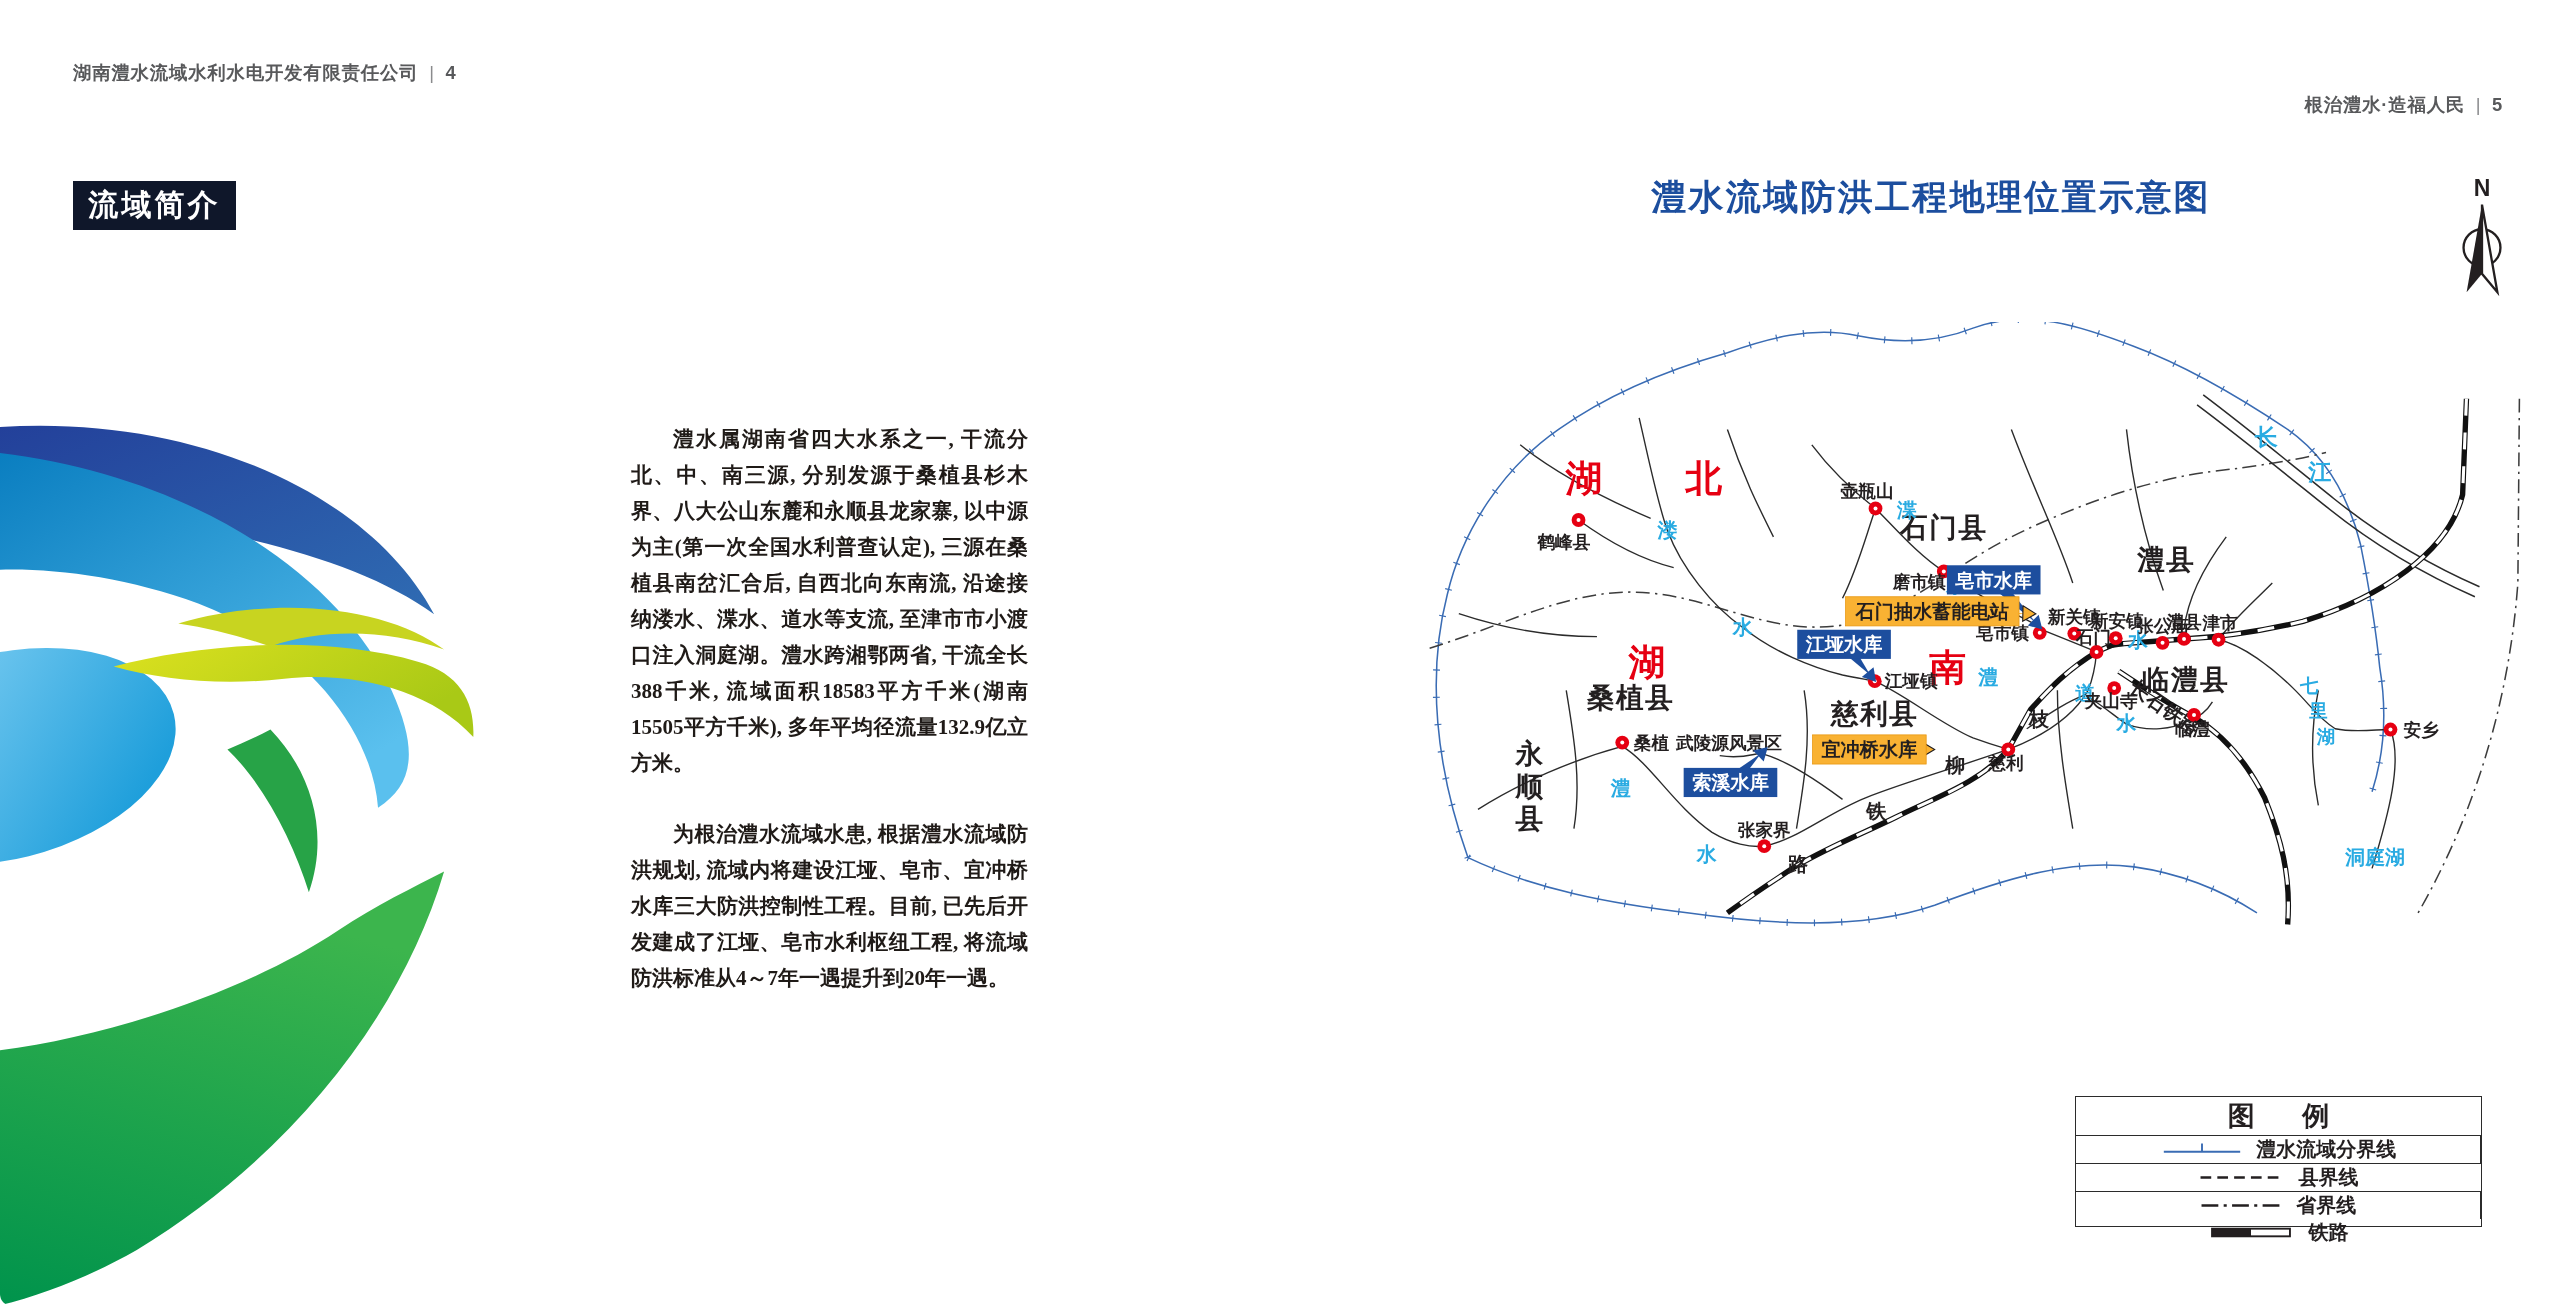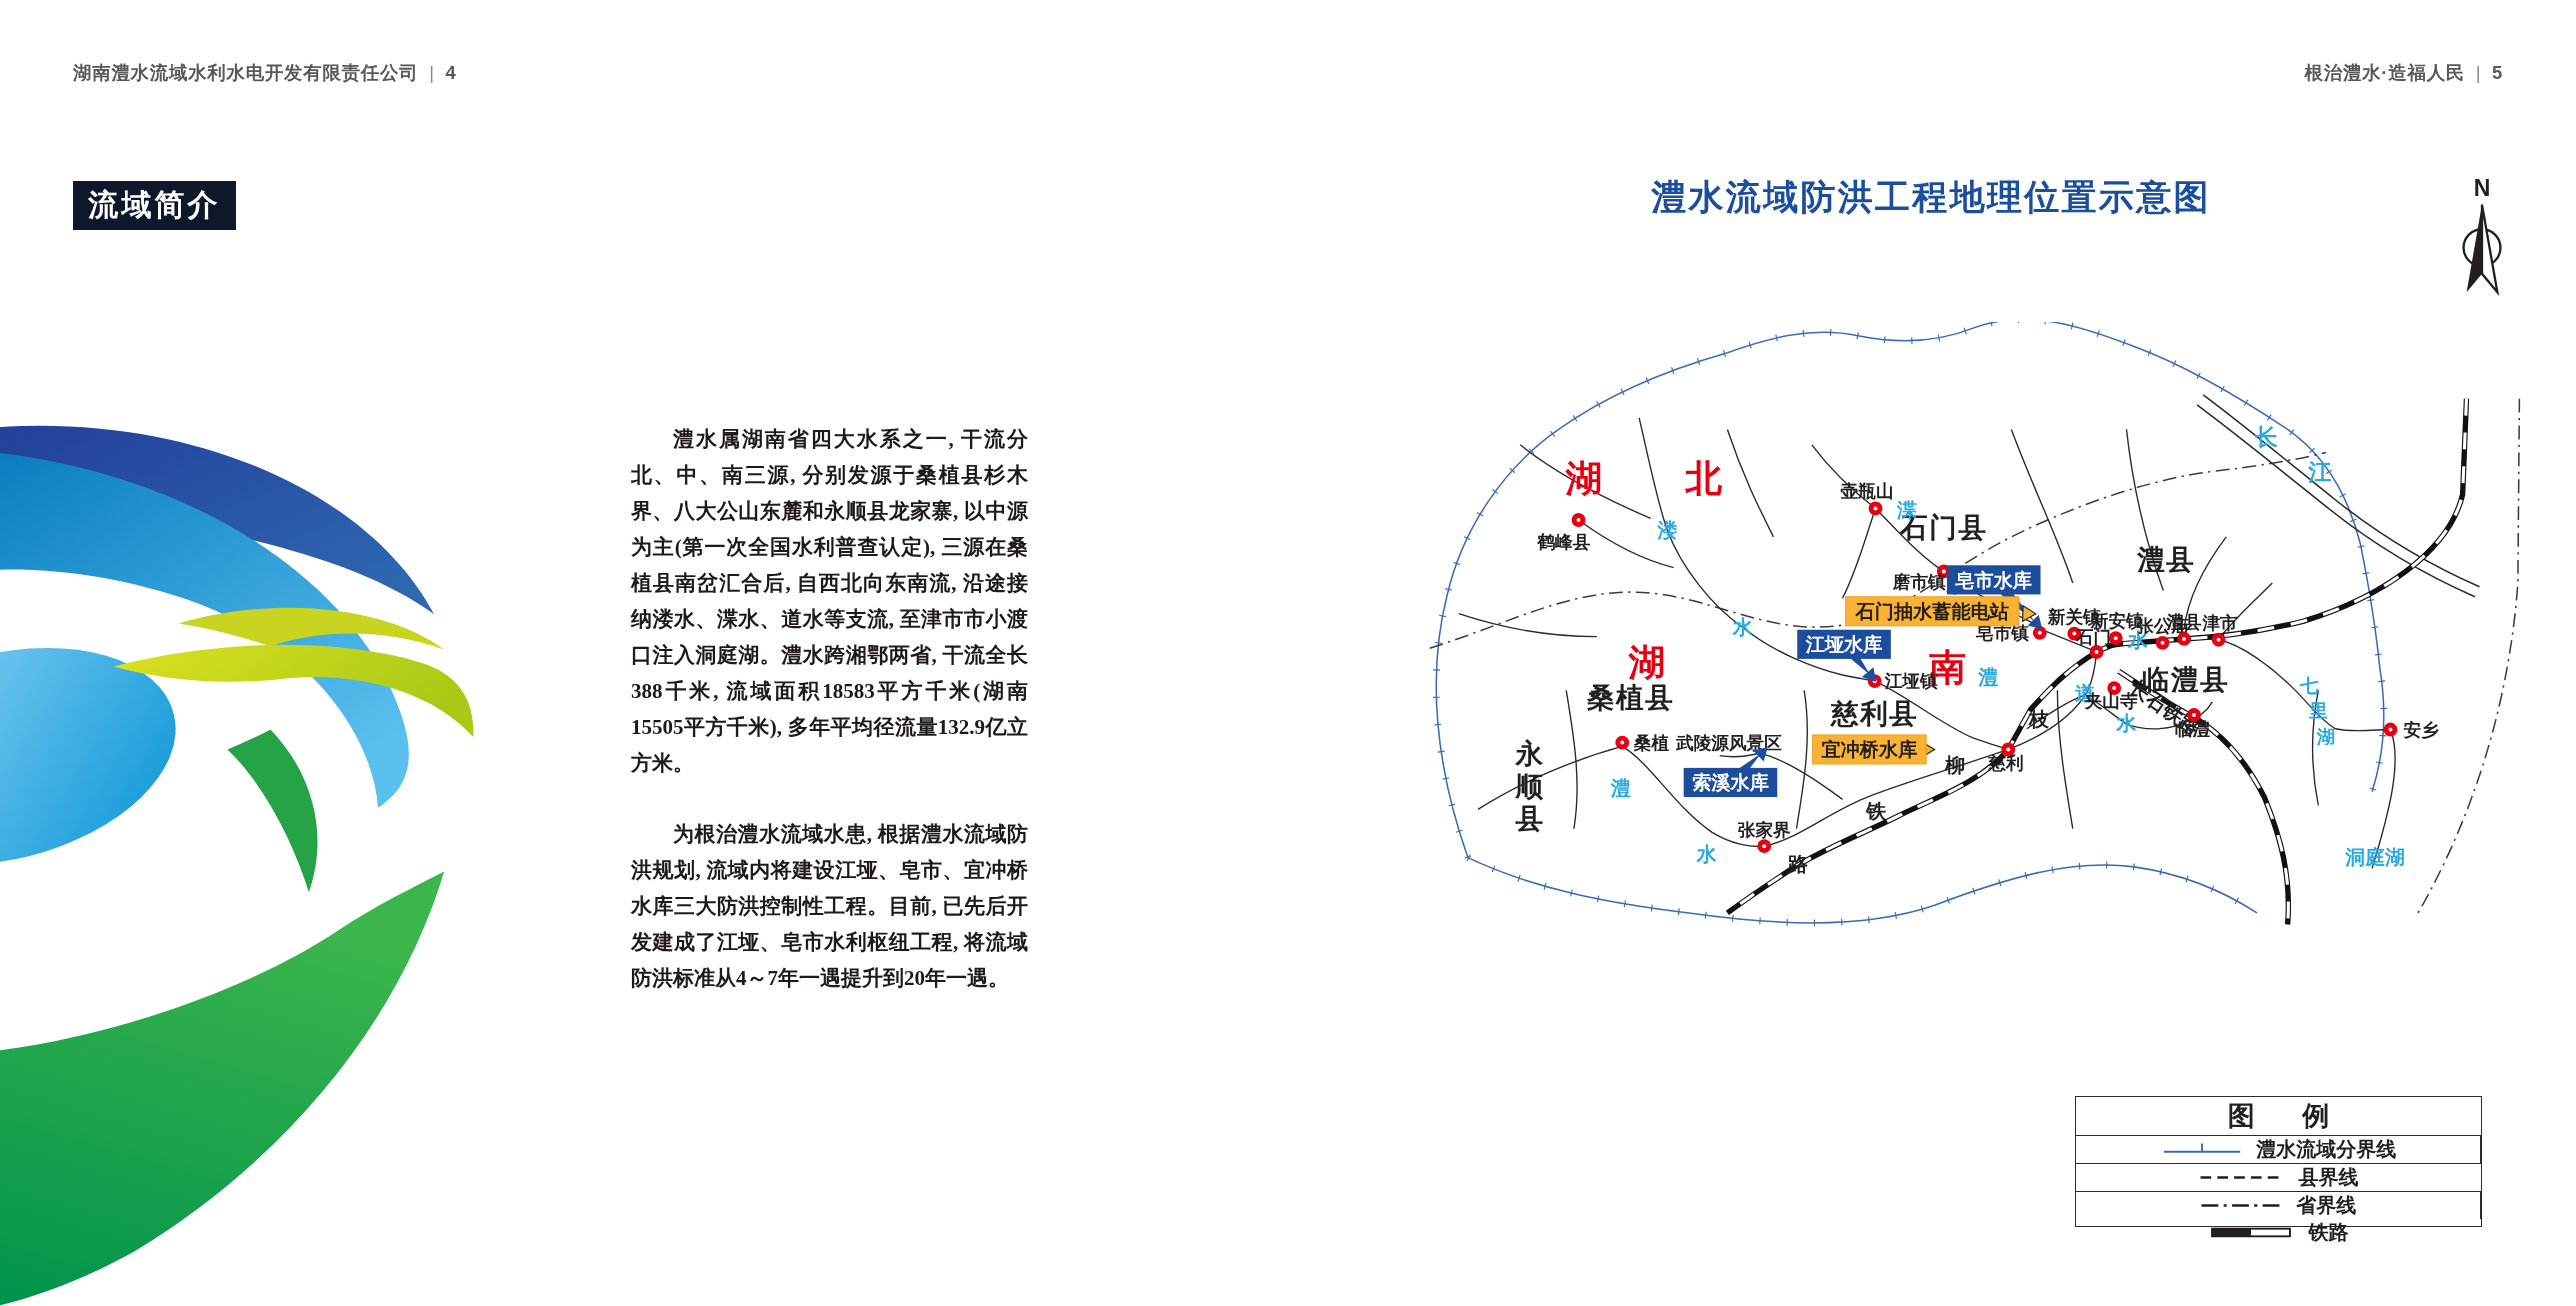--- a/index.html
+++ b/index.html
@@ -1,21 +1,21 @@
 <!DOCTYPE html>
 <html style="font-size:12.3px"><head>
 <meta charset="utf-8">
 <style>
   html,body{margin:0;padding:0;background:#ffffff;}
   #stage{position:relative;width:2576px;height:1306px;background:#ffffff;overflow:hidden;
-         font-family:"Liberation Sans",sans-serif;color:#231f20;}
+         font-family:"Liberation Sans",sans-serif;color:#231f20;border-radius:12px;}
   .hdr{position:absolute;top:60px;font-size:18.4px;font-weight:700;color:#58595b;letter-spacing:0.8px;}
   .hdr .sep{margin:0 10.7px;color:#8a8b8d;font-weight:400;}
   #hdr-left{left:73px;}
-  #hdr-right{right:73px;text-align:right;}
+  #hdr-right{right:73px;text-align:right;margin-top:32px;}
   #section-title{position:absolute;left:73px;top:181px;width:163px;height:49px;background:#0f172a;
      color:#fff;font-size:30px;font-weight:700;display:flex;align-items:center;justify-content:center;
      letter-spacing:3.1px;}
   #body-text{position:absolute;left:631px;top:421px;width:397px;
      font-family:"Liberation Serif",serif;font-weight:700;font-size:21px;line-height:36px;
      text-align:justify;color:#1f1a17;}
   #body-text p{margin:0 0 35px 0;text-indent:2em;}
   #logo{position:absolute;left:0;top:407px;width:607px;height:899px;}
   #map-title{position:absolute;left:1409px;top:174px;width:1044px;text-align:center;
      font-size:35px;font-weight:700;color:#1c4e9e;letter-spacing:2.3px;}

